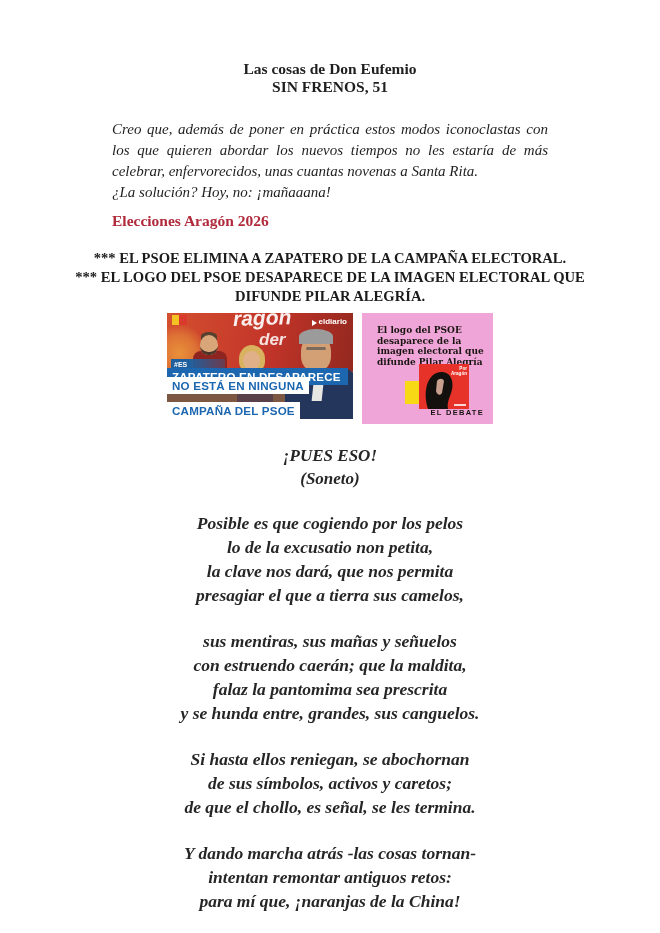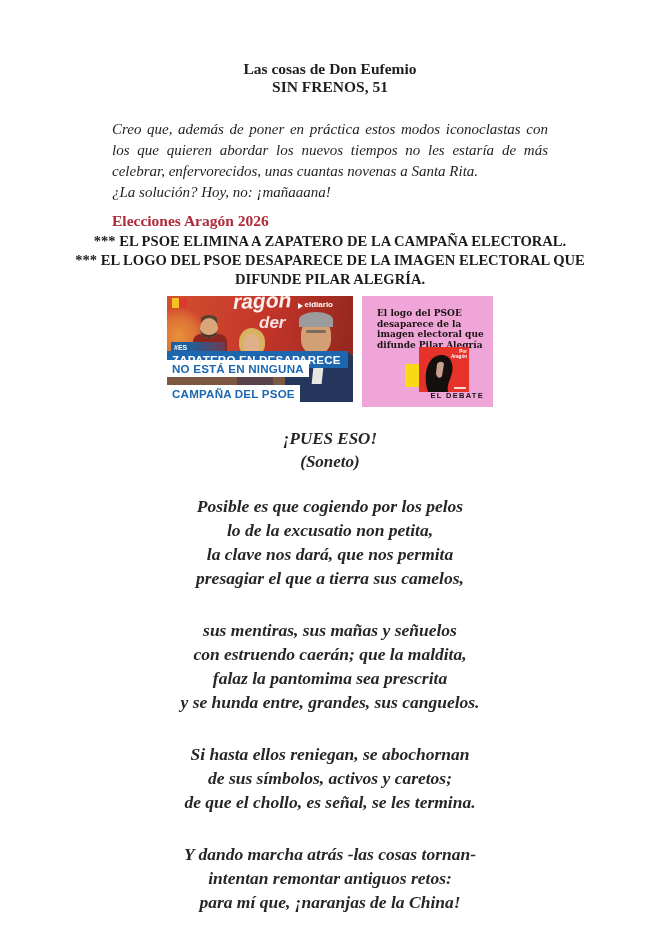--- a/index.html
+++ b/index.html
@@ -11,35 +11,35 @@
   }
   
   .doc-title   { padding-top:60px; margin:0; text-align:center; font-size:15.5px; line-height:18px; font-weight:bold; }
   .doc-subtitle{ margin:0; text-align:center; font-size:15.5px; line-height:18px; font-weight:bold; }
   
   .intro { margin:23px 62px 0 62px; font-style:italic; font-size:15px; line-height:21px; }
   .intro-para { margin:0; text-align:justify; }
   .solution-line { margin:0; }
   
   .section-heading { margin:9px 62px 0 62px; font-size:15.5px; font-weight:bold; color:#b02a3b; }
-  .announcements { margin:2px auto 0 auto; max-width:565px; text-align:center; font-weight:bold; font-size:14.6px; line-height:19px; color:#1b1b1b; }
+  .announcements { margin:19px auto 0 auto; max-width:565px; text-align:center; font-weight:bold; font-size:14.6px; line-height:19px; color:#1b1b1b; }
   .announcement { margin:0; white-space:pre-line; }
   
   .figures { display:flex; justify-content:center; align-items:flex-start; gap:9px; margin-top:7px; }
   .fig { position:relative; overflow:hidden; }
   .fig-left  { width:186px; height:106px; background:#7c5742; font-family:"Liberation Sans","DejaVu Sans",sans-serif; }
   .fl-banner { position:absolute; top:0; left:0; right:0; height:58px;
     background:linear-gradient(100deg,#d4502f 0%, #c23429 55%, #93281f 100%); }
   .fl-glow { position:absolute; top:10px; left:-14px; width:52px; height:60px; border-radius:50%;
     background:radial-gradient(circle,#e8913a 0%, rgba(232,145,58,0.55) 45%, rgba(232,145,58,0) 72%); }
   .fl-frag1 { position:absolute; top:-7px; left:66px; color:rgba(255,255,255,0.92); font-weight:bold; font-style:italic; font-size:21px; transform:rotate(-2deg); }
   .fl-frag2 { position:absolute; top:17px; left:92px; color:rgba(255,255,255,0.85); font-weight:bold; font-style:italic; font-size:17px; }
   .fl-corner { position:absolute; top:2px; left:5px; width:15px; height:10px;
     background:linear-gradient(90deg,#f3c421 0 50%, #d93a2b 50% 100%); }
-  .fl-logo { position:absolute; top:4px; right:20px; color:#ffffff; font-size:8px; font-weight:bold; display:flex; align-items:flex-end; gap:2px; }
+  .fl-logo { position:absolute; top:4px; right:6px; color:#ffffff; font-size:8px; font-weight:bold; display:flex; align-items:flex-end; gap:2px; }
   .fl-logo .tri { width:0; height:0; border-left:5px solid #fff; border-top:3.5px solid transparent; border-bottom:3.5px solid transparent; display:inline-block; }
   .person { position:absolute; }
   .p-sanchez-body { top:38px; left:26px; width:34px; height:40px; background:#8e2420; border-radius:8px 8px 0 0; }
   .p-sanchez-head { top:22px; left:33px; width:18px; height:20px; background:#d9a67a; border-radius:50% 50% 45% 45%; box-shadow:0 -4px 0 -1px #4a3328 inset; }
   .p-sanchez-hair { top:19px; left:34px; width:16px; height:8px; background:#57402f; border-radius:50% 50% 0 0; }
   .p-woman-body { top:62px; left:70px; width:36px; height:44px; background:#33285078; border-radius:10px 10px 0 0; }
   .p-woman-hair { top:32px; left:72px; width:26px; height:28px; background:#d8b25f; border-radius:50% 50% 42% 42%; }
   .p-woman-face { top:38px; left:76px; width:17px; height:19px; background:#e0b188; border-radius:50%; }
   .p-zap-suit { top:56px; left:118px; width:70px; height:50px; background:#24365c; border-radius:14px 10px 0 0; }
   .p-zap-shirt { top:62px; left:146px; width:10px; height:26px; background:#e8e6e2; transform:skewX(-6deg); }
@@ -59,21 +59,21 @@
   .fr-card { position:absolute; left:57px; top:51px; width:50px; height:45px; background:#e63228; }
   .fr-yellow { position:absolute; left:43px; top:68px; width:16px; height:23px; background:#f7d916; }
   .fr-card-label { position:absolute; top:2px; right:2px; color:#ffffff; font-size:4.6px; line-height:5px; font-weight:bold; text-align:right; white-space:pre-line; font-family:"Liberation Sans",sans-serif; }
   .fr-card-sub { position:absolute; bottom:3px; right:3px; width:12px; height:2px; background:#ffffffcc; }
   .fr-sil { position:absolute; left:3px; bottom:0; }
   .fr-source { position:absolute; right:9px; bottom:7px; color:#161310; font-weight:bold; font-size:7.5px; letter-spacing:1.3px; font-family:"Liberation Sans",sans-serif; }
   
   .poem { text-align:center; font-weight:bold; font-style:italic; color:#262626; }
   .poem-title { margin-top:20px; font-size:17px; line-height:23px; }
   .poem-subtitle { font-size:17px; line-height:23px; }
-  .stanza { margin-top:28px; font-size:17.5px; line-height:24px; }
+  .stanza { margin-top:22px; font-size:17.5px; line-height:24px; }
   .stanza-first { margin-top:21px; }
   .poem-line { margin:0; }
   
   .signature { margin:11px 62px 0 0; text-align:right; font-weight:bold; font-style:italic; font-size:15.5px; }
 </style>
 </head>
 <body>
 
 <div class="page">
 

